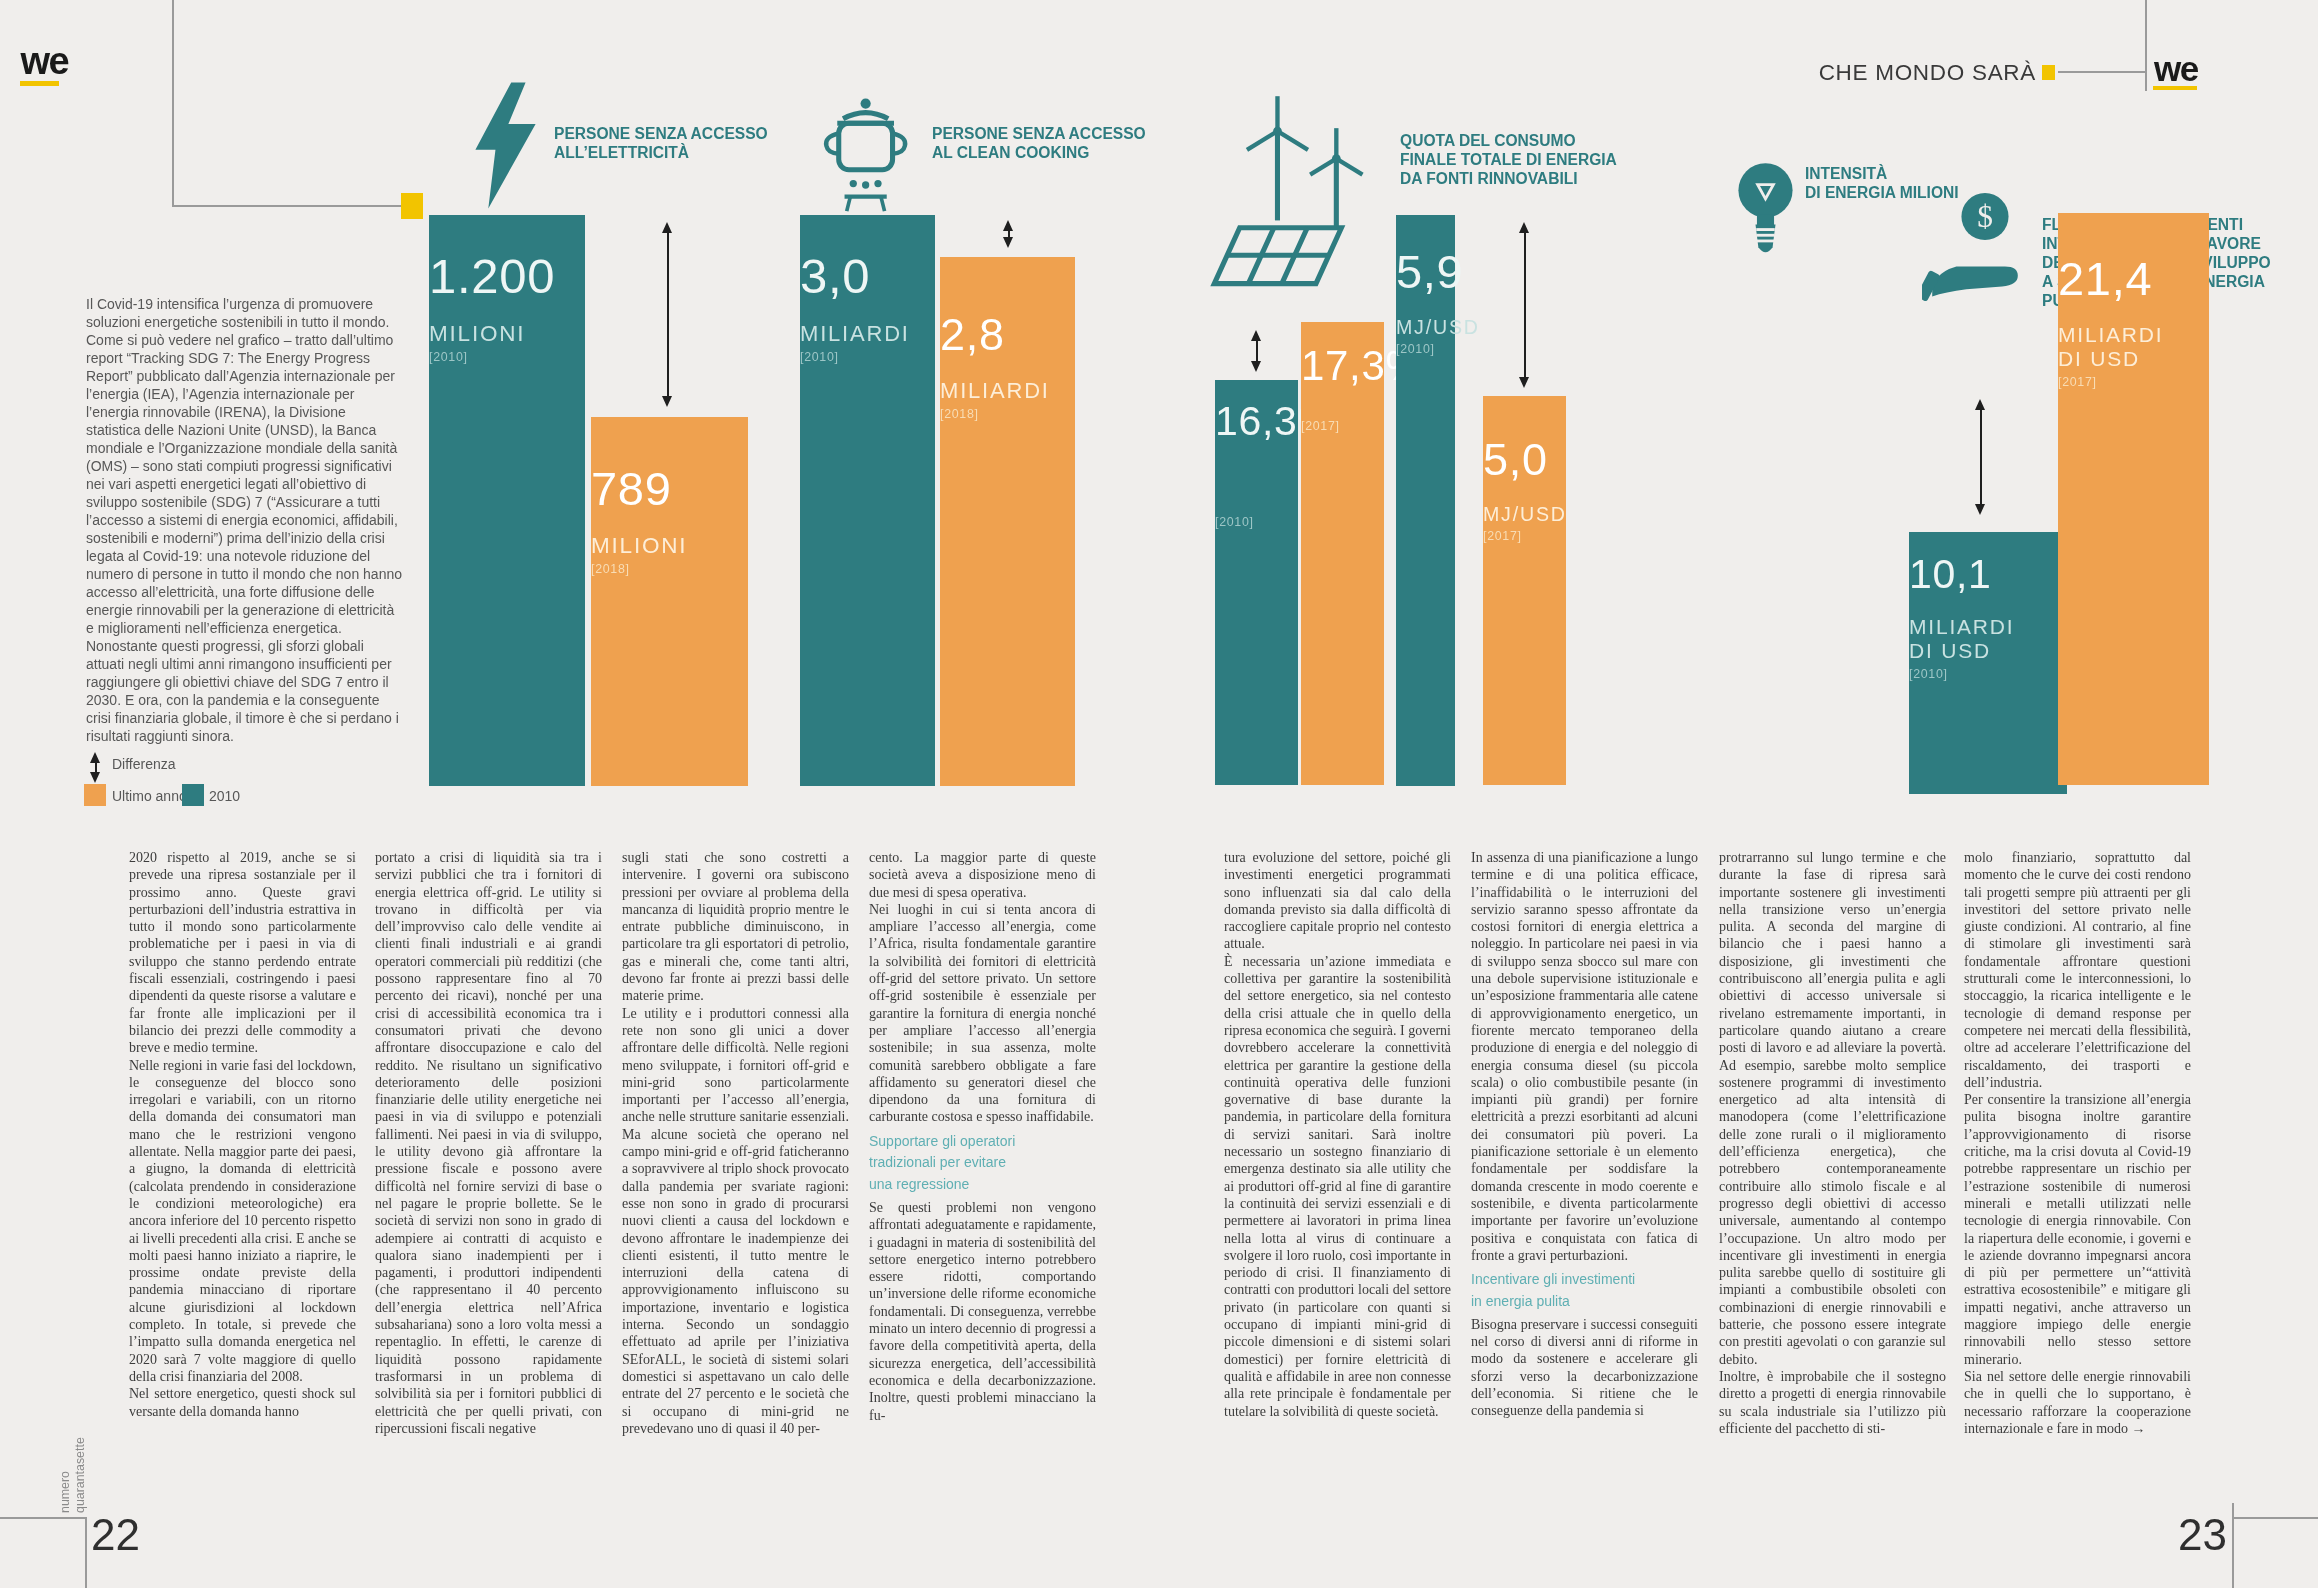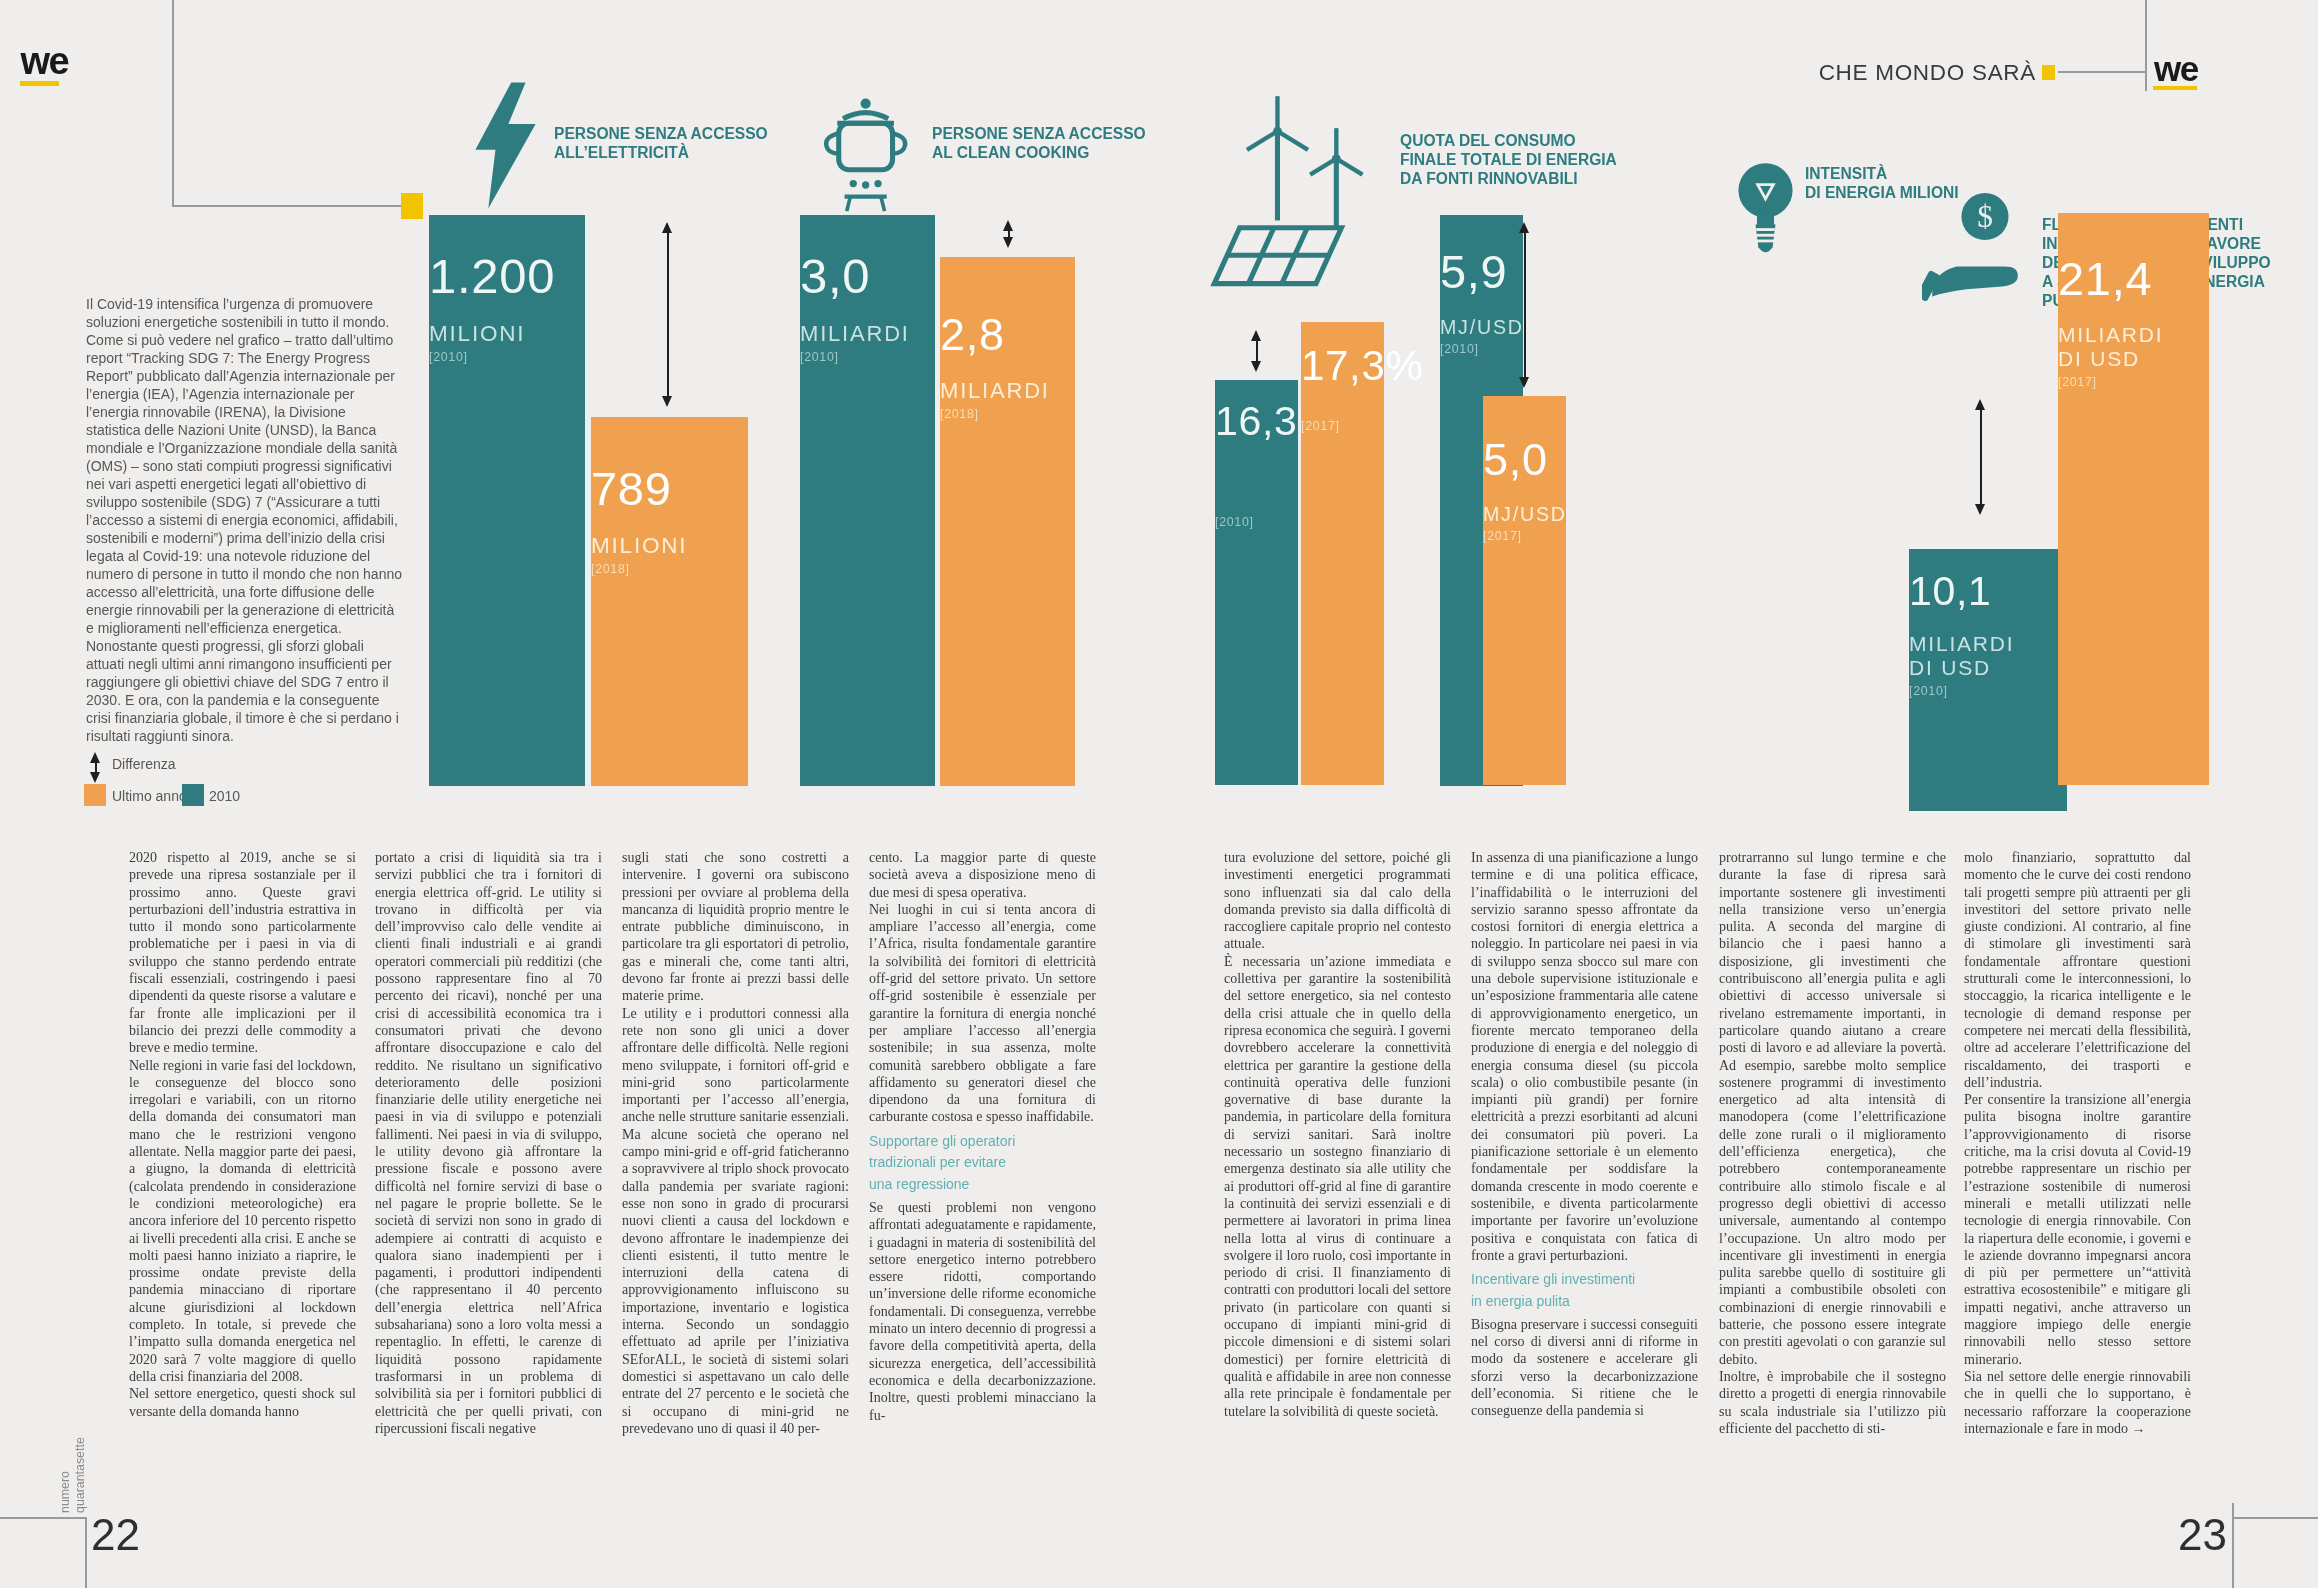--- a/index.html
+++ b/index.html
@@ -187,21 +187,21 @@
             <path d="M29 34 H51 L40 54 Z" fill="none" stroke="#f0eeec" stroke-width="4"></path>
             <g stroke="#f0eeec" stroke-width="4">
               <line x1="27" y1="97" x2="53" y2="97"></line>
               <line x1="27" y1="105" x2="53" y2="105"></line>
               <line x1="28" y1="113" x2="52" y2="113"></line>
             </g>
           </svg>
         </div>
         <div class="chart-label" style="position: absolute; left: 1805px; top: 164px;">INTENSITÀ
 DI ENERGIA MILIONI</div>
-        <div class="bar teal" style="position: absolute; left: 1440px; top: 215px; width: 83px; height: 571px;">
+        <div class="bar teal" style="position: absolute; left: 1396px; top: 215px; width: 59px; height: 571px;">
           <div class="bar-inner" style="padding-top: 29px;">
             <span class="bar-value" style="font-size: 47px;">5,9</span>
             <span class="bar-unit" style="font-size: 19.6px;">MJ/USD</span>
             <span class="bar-year" style="margin-top: 3.6px;">[2010]</span>
           </div>
         </div>
         <div class="bar orange" style="position: absolute; left: 1483px; top: 396px; width: 83px; height: 389px;">
           <div class="bar-inner" style="padding-top: 38px;">
             <span class="bar-value" style="font-size: 45px;">5,0</span>
             <span class="bar-unit" style="font-size: 19.6px;">MJ/USD</span>
@@ -216,21 +216,21 @@
             <circle cx="88" cy="40" r="33" fill="#2e7c80"></circle>
             <text x="88" y="55" text-anchor="middle" font-size="44" font-family="Liberation Serif,serif" fill="#f0eeec">$</text>
             <path d="M14 152 Q12 120 48 110 L116 110 Q134 110 134 123 Q134 136 112 138 L62 142 Q32 146 14 152 Z" fill="#2e7c80"></path>
             <rect x="0" y="116" width="17" height="42" rx="4" transform="rotate(28 8 137)" fill="#2e7c80"></rect>
           </svg>
         </div>
         <div class="chart-label" style="position: absolute; left: 2042px; top: 215px;">FLUSSI DI FINANZIAMENTI
 INTERNAZIONALI IN FAVORE
 DEI PAESI IN VIA DI SVILUPPO
 A SOSTEGNO DELL’ENERGIA PULITA</div>
-        <div class="bar teal" style="position: absolute; left: 1909px; top: 549px; width: 158px; height: 262px;">
+        <div class="bar teal" style="position: absolute; left: 1909px; top: 532px; width: 158px; height: 262px;">
           <div class="bar-inner" style="padding-top: 19px;">
             <span class="bar-value" style="font-size: 41px;">10,1</span>
             <span class="bar-unit" style="font-size: 21px;">MILIARDI
 DI USD</span>
             <span class="bar-year" style="margin-top: 3.6px;">[2010]</span>
           </div>
         </div>
         <div class="bar orange" style="position: absolute; left: 2058px; top: 213px; width: 151px; height: 572px;">
           <div class="bar-inner" style="padding-top: 38px;">
             <span class="bar-value" style="font-size: 47px;">21,4</span>

